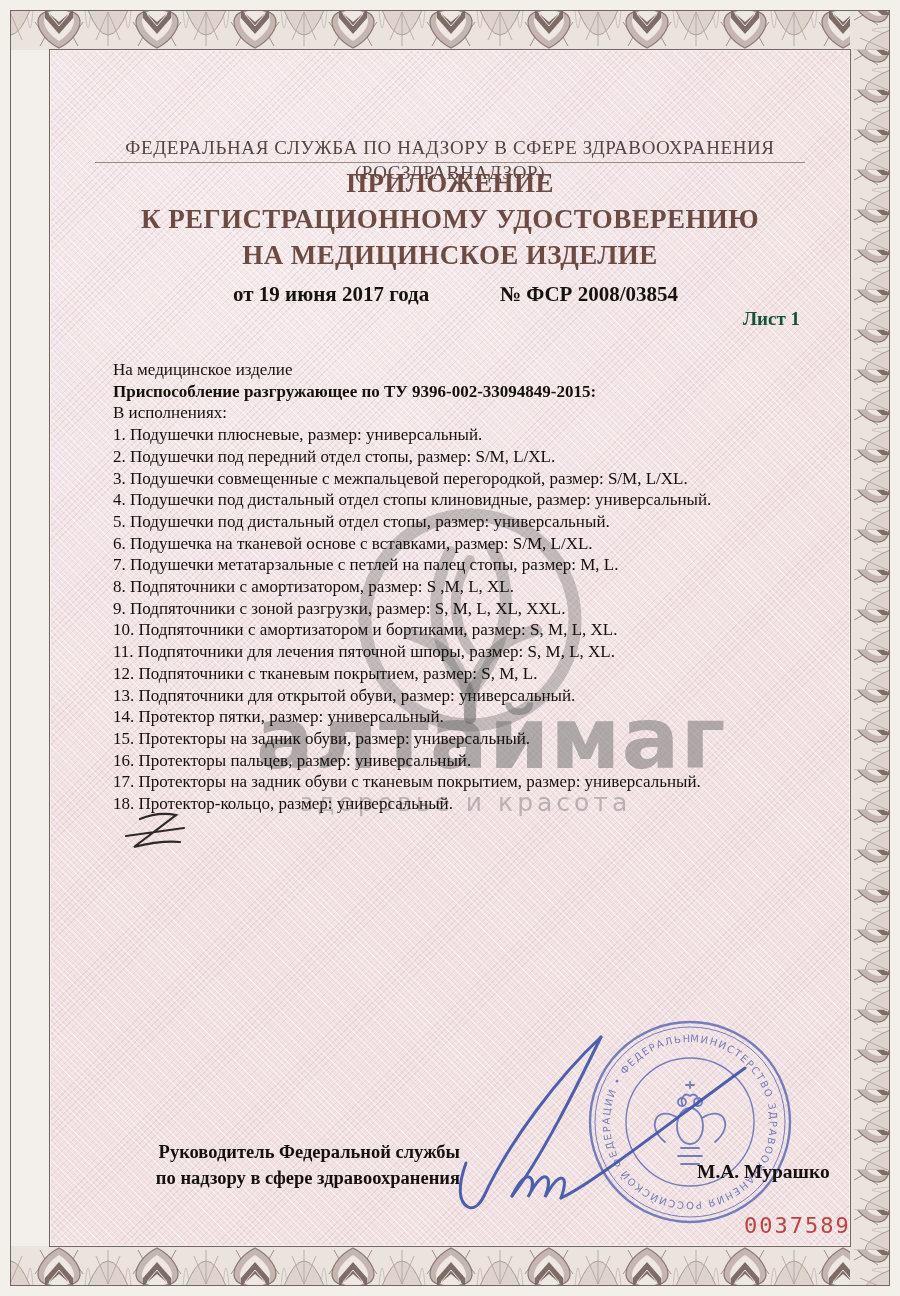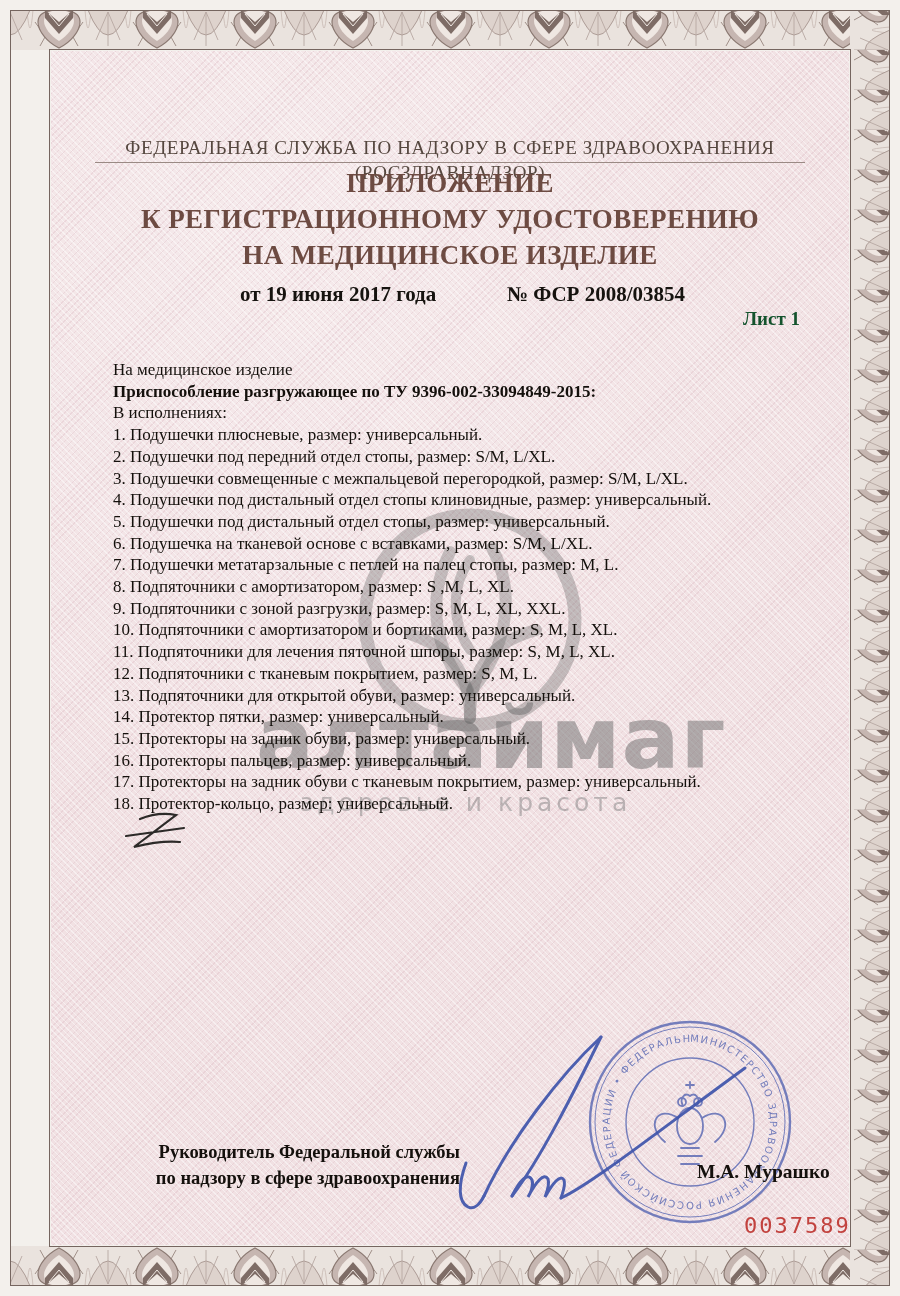--- a/index.html
+++ b/index.html
@@ -14,21 +14,21 @@
   .content{position:absolute;left:51px;top:51px;width:798px;height:1194px;
      background-color:#f1e1e3;
      background-image:
        repeating-linear-gradient(45deg, rgba(255,255,255,.45) 0 1px, rgba(255,255,255,0) 1px 4px),
        repeating-linear-gradient(135deg, rgba(216,178,188,.30) 0 1px, rgba(216,178,188,0) 1px 5px),
        radial-gradient(circle at 30% 15%, rgba(255,255,255,.30), rgba(255,255,255,0) 55%);}
   
   .hdr{left:0;width:900px;text-align:center;color:#55473f;font-size:19px;letter-spacing:.6px;margin-top:38px;}
   .sep{left:95px;width:710px;border-top:1px solid #9a8a84;height:0;}
   .ttl{left:0;width:900px;text-align:center;color:#6d4b42;font-weight:bold;font-size:27px;letter-spacing:.4px;}
-  .dateline{font-weight:bold;font-size:21px;color:#16130f;margin-left:7px;}
+  .dateline{font-weight:bold;font-size:21px;color:#16130f;}
   .sheet{font-weight:bold;font-size:19px;color:#14532d;}
   .bodyblock{left:113px;top:359px;width:700px;font-size:17px;line-height:21.7px;color:#14100c;}
   .bodyblock .bold{font-weight:bold;}
   .signer{left:100px;top:1139px;width:360px;font-weight:bold;font-size:18.5px;line-height:26px;color:#14100c;text-align:right;}
   .signername{left:697px;top:1161px;font-weight:bold;font-size:19.5px;color:#14100c;z-index:6;}
   .serial{left:744px;top:1201px;font-family:"DejaVu Sans Mono",monospace;font-size:22px;letter-spacing:2px;color:#c2423e;z-index:6;margin-top:12px;}
   
   .wm-brand{left:256px;top:688px;width:480px;font-family:"DejaVu Sans",sans-serif;font-weight:bold;
             font-size:86px;color:rgba(108,108,108,.50);letter-spacing:1px;z-index:1;}
   .wm-tag{left:300px;top:788px;font-family:"DejaVu Sans",sans-serif;font-size:25px;letter-spacing:4px;

